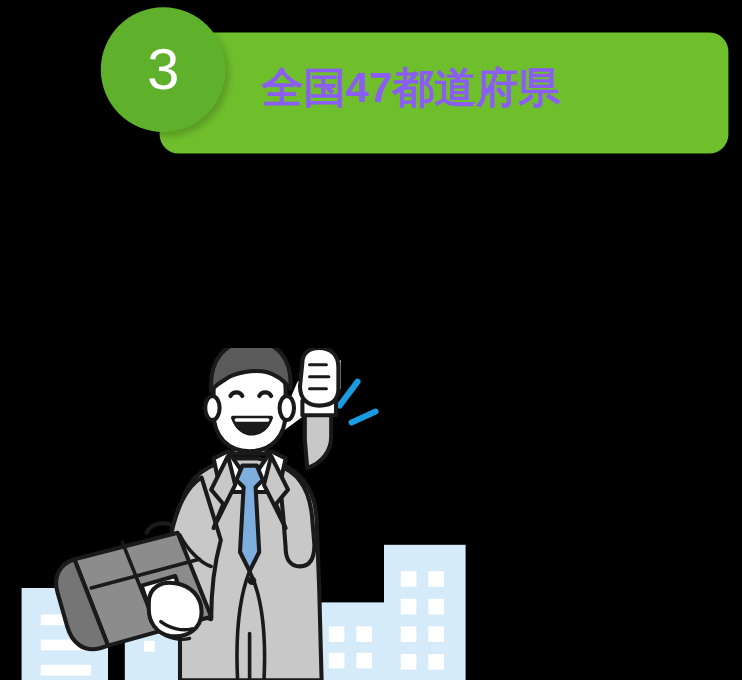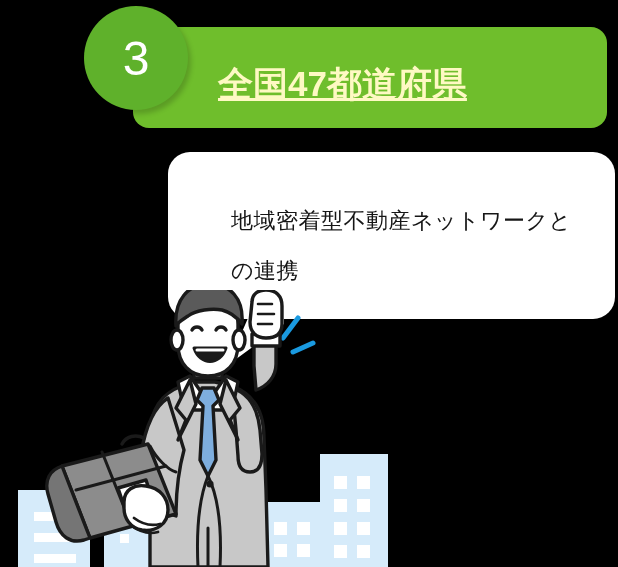--- a/index.html
+++ b/index.html
@@ -29,30 +29,29 @@
     left: 133px;
     top: 27px;
     width: 474px;
     height: 101px;
     background: #6fbe2c;
     border-radius: 16px;
   }
   .banner-title {
     position: absolute;
     left: 218px;
-    top: 56px;
+    top: 46px;
     width: 340px;
     height: 56px;
     line-height: 56px;
-    color: #fef9c3;
+    color: #8b5cf6;
     font-size: 35px;
     font-weight: bold;
     letter-spacing: 0px;
     white-space: nowrap;
-    text-decoration: underline;
   }
   .badge-circle {
     position: absolute;
     left: 84px;
     top: 6px;
     width: 104px;
     height: 104px;
     border-radius: 50%;
     background: #5fb12b;
     box-shadow: 3px 4px 5px rgba(0,0,0,0.18);
@@ -120,23 +119,20 @@
   <div>
     <div class="banner-bar"></div>
 
     <div class="banner-title">全国47都道府県</div>
 
     <div class="badge-circle">
       <div class="badge-number">3</div>
     </div>
   </div>
 
-  <div class="bubble">
-    <div class="bubble-text">地域密着型不動産ネットワークとの連携</div>
-  </div>
 
   <svg class="bubble-tail" viewBox="0 0 56 66">
     <path d="M56 0 L56 24 L4 62 Q0 65 2 60 L20 18 Z" fill="#ffffff"></path>
   </svg>
 
   <svg class="illus" viewBox="0 0 618 277">
 
     <g class="bld-layer">
 
       <g>

